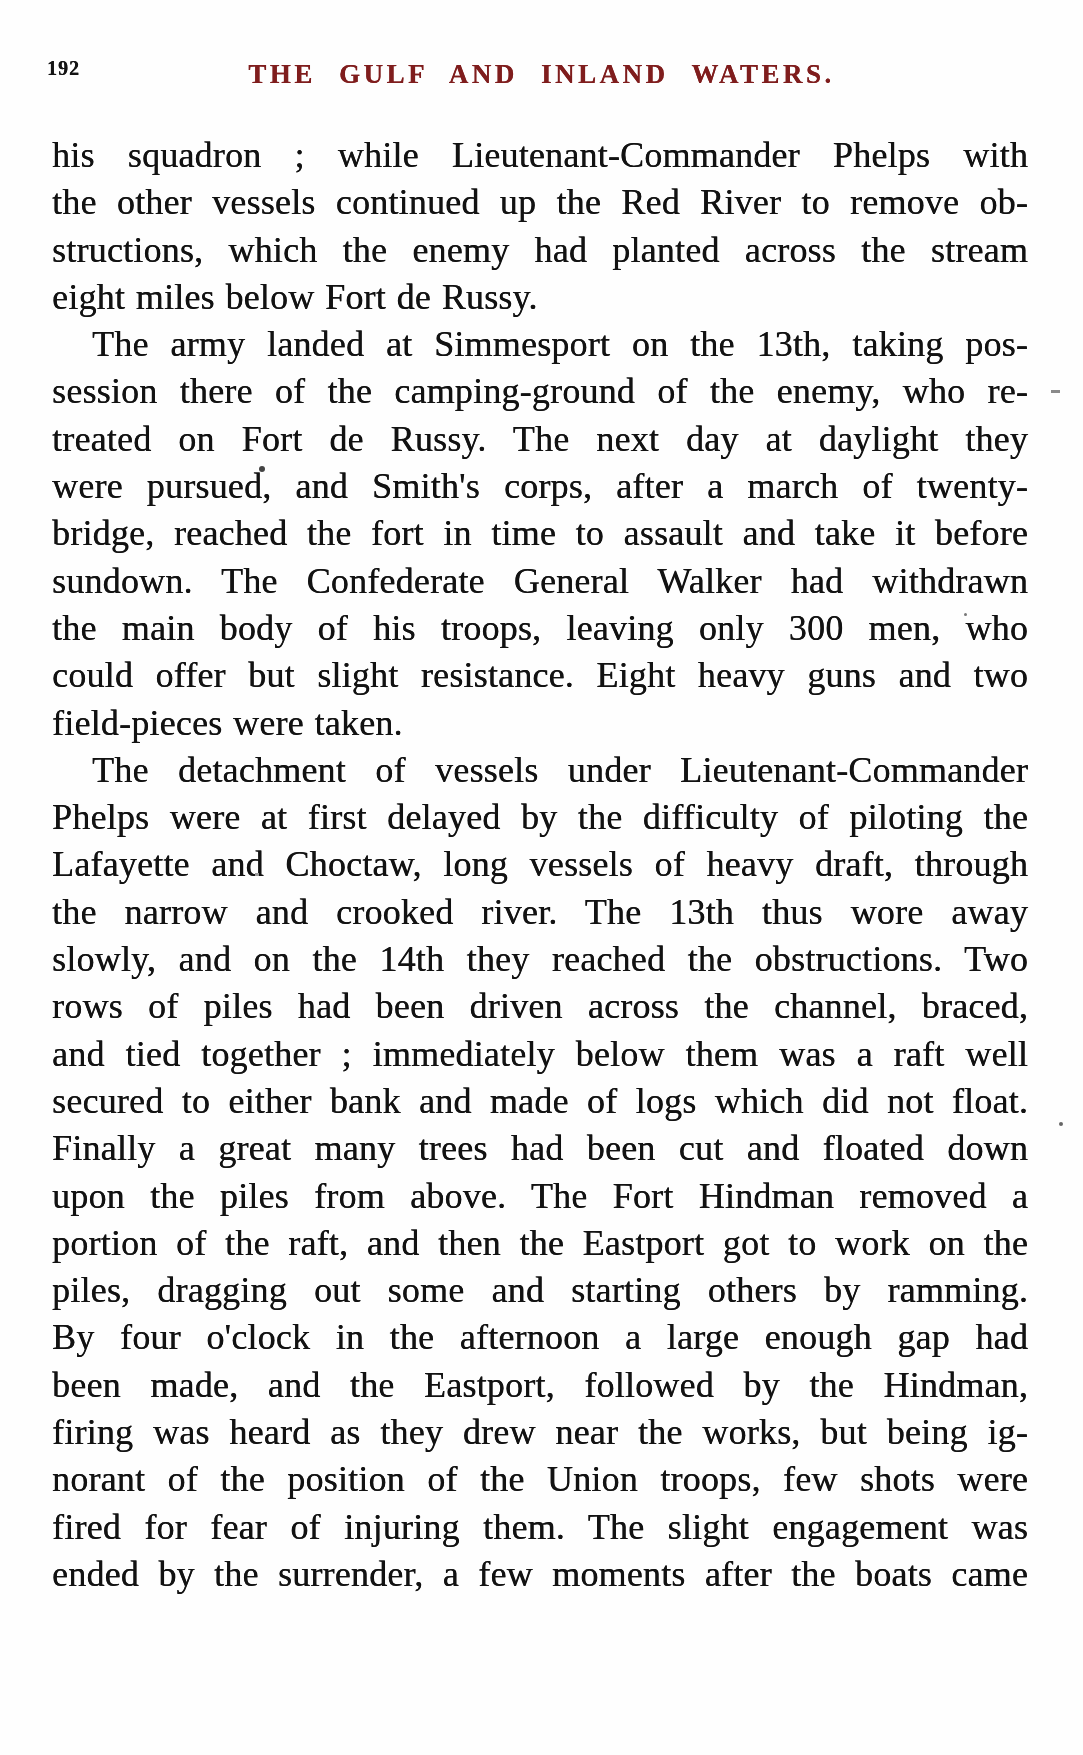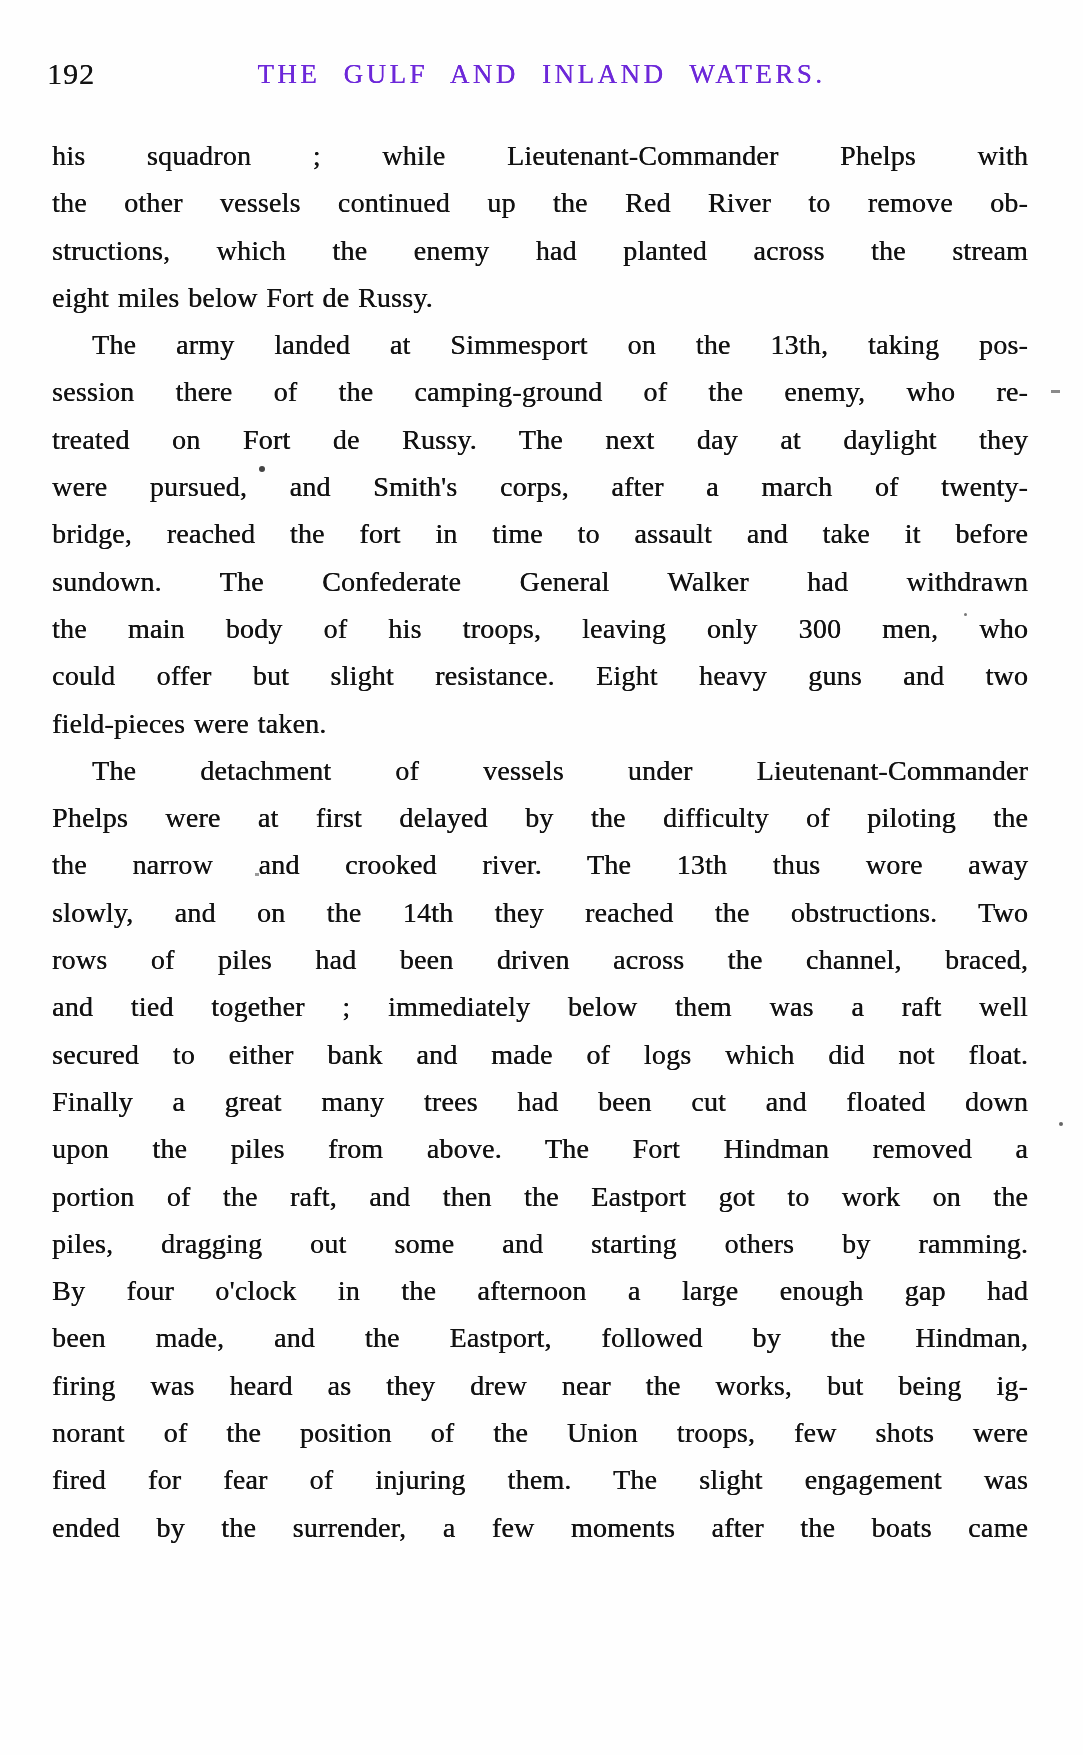--- a/index.html
+++ b/index.html
@@ -8,43 +8,43 @@
     background: #fefefe;
     position: relative;
     overflow: hidden;
     font-family: "Liberation Serif", serif;
     color: #121212;
   }
   .page { position: absolute; inset: 0; }
   .page-number {
     position: absolute;
     left: 47px; top: 57px;
-    font-size: 30px;
+    font-size: 20px;
     letter-spacing: 1px;
-    font-weight: normal;
+    font-weight: bold;
     color: #141414;
     text-shadow: 0.3px 0 0 currentColor;
   }
   .running-title {
     position: absolute;
     left: 0; top: 59px; width: 1083px;
     text-align: center;
     font-size: 27px;
     letter-spacing: 3.5px;
     word-spacing: 13px;
-    font-weight: normal;
-    color: #6d28d9;
+    font-weight: bold;
+    color: #7f1d1d;
     text-shadow: 0.2px 0 0 currentColor;
   }
   .text-block {
     position: absolute;
     left: 52px; top: 132px; width: 976px;
   }
   .line {
-    font-size: 28px;
+    font-size: 36px;
     line-height: 47.3px;
     height: 47.3px;
     letter-spacing: 0.2px;
     word-spacing: 1.5px;
     text-align: justify;
     text-align-last: justify;
     white-space: normal;
     text-shadow: 0.35px 0 0 currentColor;
   }
   .line.indent { padding-left: 40px; }
@@ -72,20 +72,21 @@
       <div class="line">session there of the camping-ground of the enemy, who re-</div>
       <div class="line">treated on Fort de Russy. The next day at daylight they</div>
       <div class="line">were pursued, and Smith's corps, after a march of twenty-</div>
       <div class="line">bridge, reached the fort in time to assault and take it before</div>
       <div class="line">sundown. The Confederate General Walker had withdrawn</div>
       <div class="line">the main body of his troops, leaving only 300 men, who</div>
       <div class="line">could offer but slight resistance. Eight heavy guns and two</div>
       <div class="line last">field-pieces were taken.</div>
       <div class="line indent">The detachment of vessels under Lieutenant-Commander</div>
       <div class="line">Phelps were at first delayed by the difficulty of piloting the</div>
+      <div class="line">Lafayette and Choctaw, long vessels of heavy draft, through</div>
       <div class="line">the narrow and crooked river. The 13th thus wore away</div>
       <div class="line">slowly, and on the 14th they reached the obstructions. Two</div>
       <div class="line">rows of piles had been driven across the channel, braced,</div>
       <div class="line">and tied together ; immediately below them was a raft well</div>
       <div class="line">secured to either bank and made of logs which did not float.</div>
       <div class="line">Finally a great many trees had been cut and floated down</div>
       <div class="line">upon the piles from above. The Fort Hindman removed a</div>
       <div class="line">portion of the raft, and then the Eastport got to work on the</div>
       <div class="line">piles, dragging out some and starting others by ramming.</div>
       <div class="line">By four o'clock in the afternoon a large enough gap had</div>

